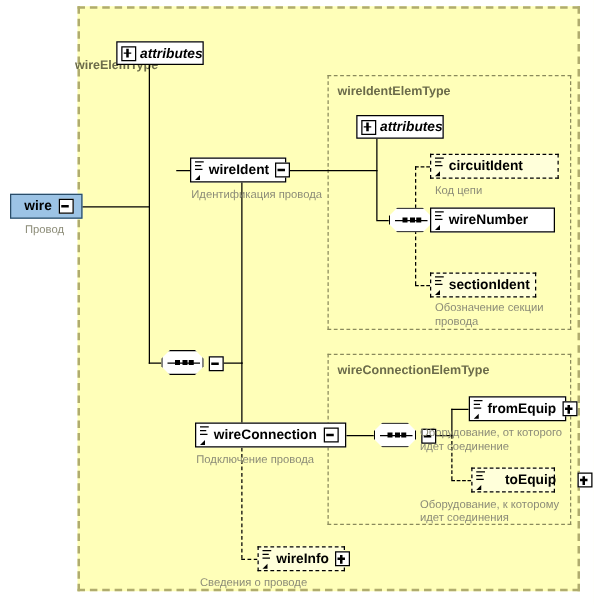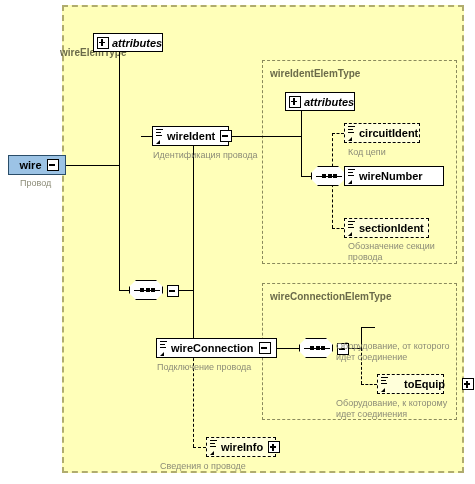--- a/index.html
+++ b/index.html
@@ -339,21 +339,21 @@
   <div class="seq-wrap" style="left:311px; top:166px;">
     <div class="seq">
       <span class="bar"></span>
       <span class="dot d1"></span>
         <span class="dot d2"></span>
         <span class="dot d3"></span>
     </div>
     <span class="pm" style="position:absolute; left:36px; top:5px;"></span>
   </div>
 
-  <div class="node optional shadow" style="left:344px; top:123px; width:76px;">
+  <div class="node optional shadow" style="left:344px; top:123px; width:103px;">
     <span class="elem-mark">
       <i></i>
         <i></i>
         <i></i>
         <span class="arrow-mark"></span>
     </span>
     <span class="label">circuitIdent</span>
   </div>
   <div class="caption" style="left:348px; top:147px;">Код цепи</div>
 
@@ -382,20 +382,30 @@
   <div class="seq-wrap" style="left:299px; top:338px;">
     <div class="seq">
       <span class="bar"></span>
       <span class="dot d1"></span>
         <span class="dot d2"></span>
         <span class="dot d3"></span>
     </div>
     <span class="pm" style="position:absolute; left:36px; top:5px;"></span>
   </div>
 
+  <div class="node shadow" style="left:375px; top:317px; width:78px;">
+    <span class="elem-mark">
+      <i></i>
+        <i></i>
+        <i></i>
+        <span class="arrow-mark"></span>
+    </span>
+    <span class="label">fromEquip</span>
+    <span class="pm plus"></span>
+  </div>
   <div class="caption" style="left:336px; top:341px;">Оборудование, от которого
 идет соединение</div>
 
   <div class="node optional shadow" style="left:377px; top:374px; width:67px;gap:12px;">
     <span class="elem-mark">
       <i></i>
         <i></i>
         <i></i>
         <span class="arrow-mark"></span>
     </span>

